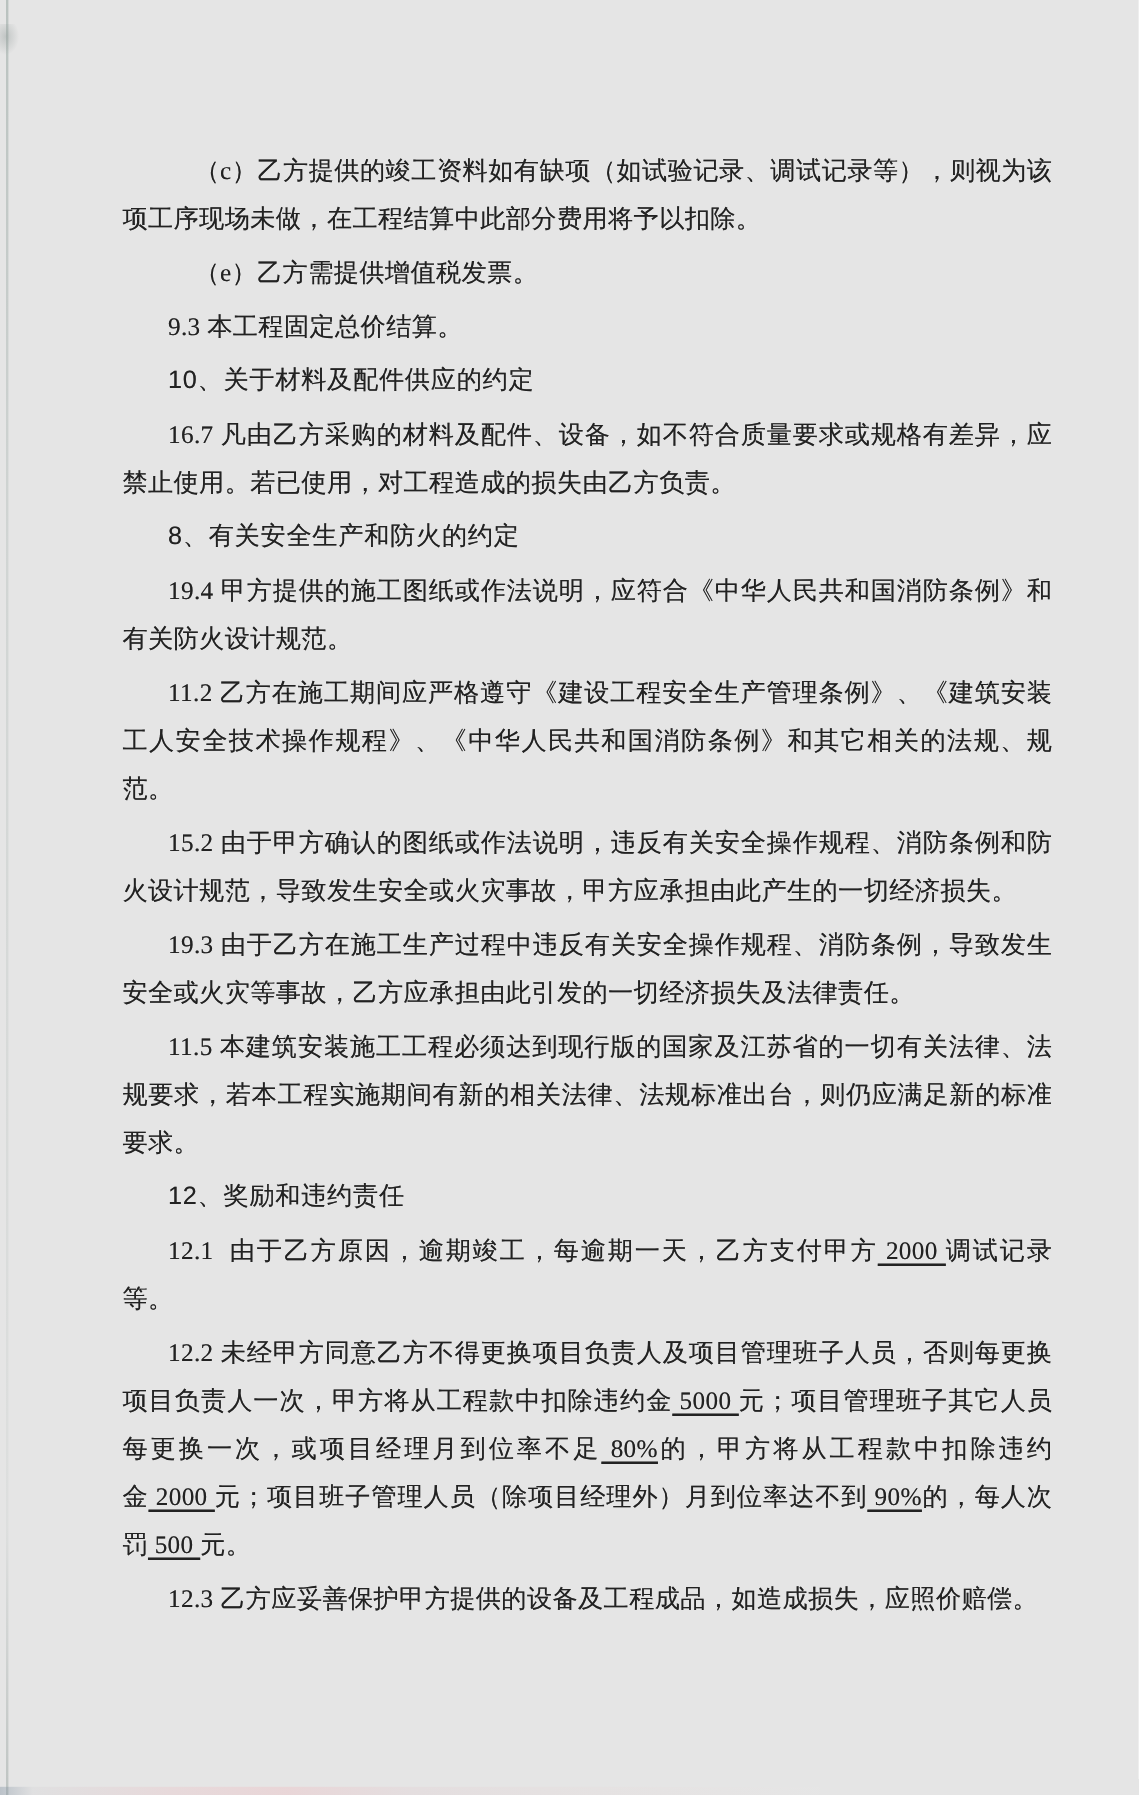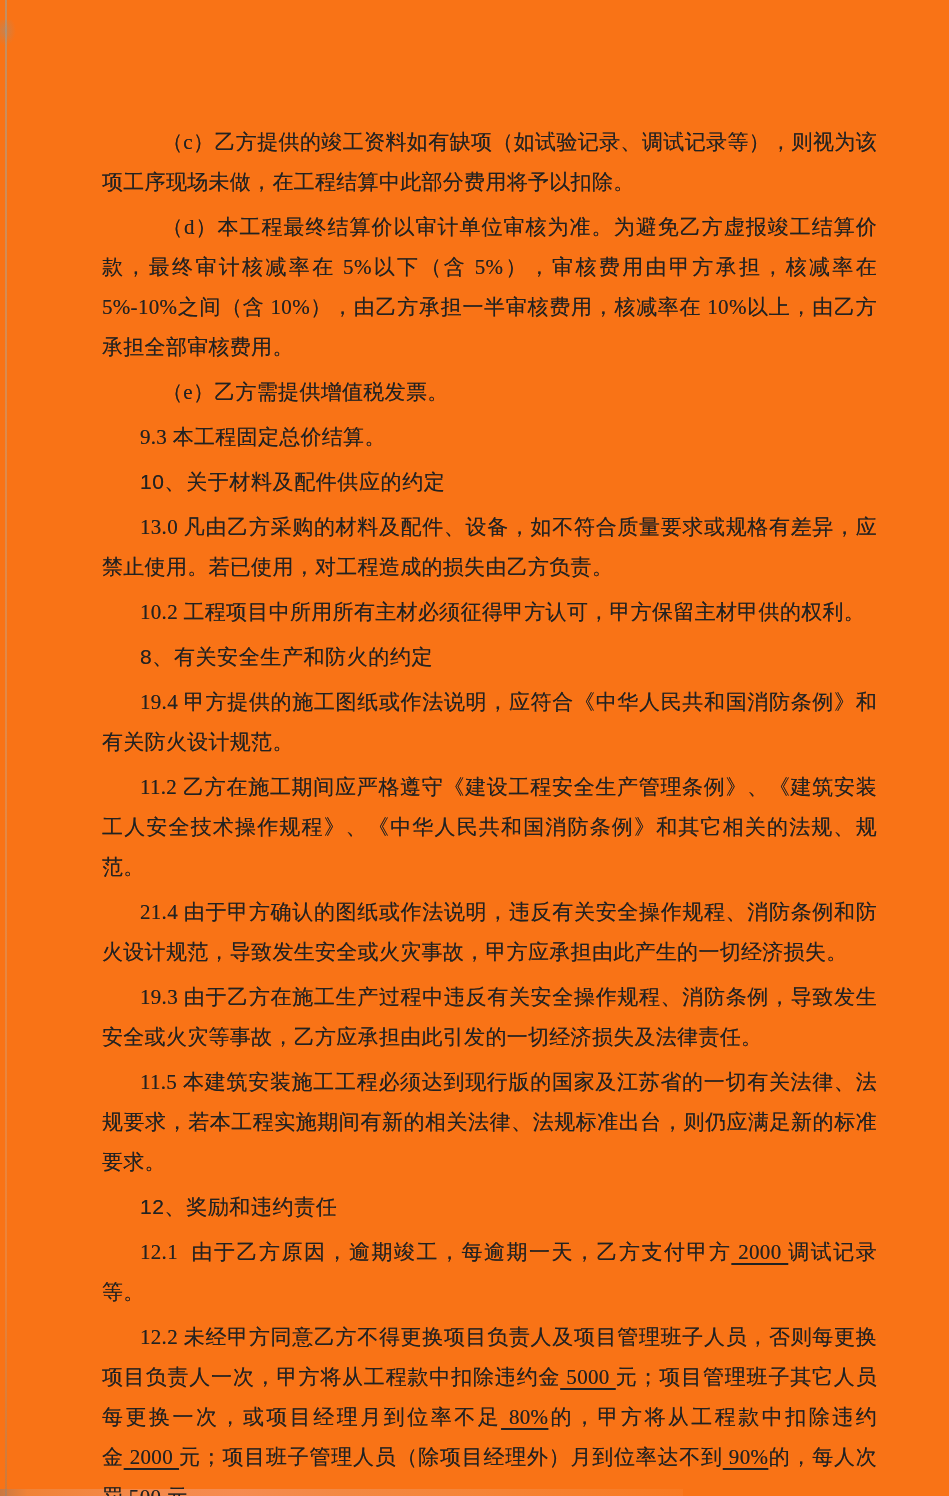--- a/index.html
+++ b/index.html
@@ -4,21 +4,21 @@
 <style>
   html, body {
     margin: 0;
     padding: 0;
     background: #ffffff;
   }
   .page {
     position: relative;
     width: 949px;
     height: 1496px;
-    background: #f97316;
+    background: #e5e5e5;
     overflow: hidden;
     font-family: "Liberation Serif", "DejaVu Serif", serif;
     color: #222222;
   }
   
   .edge-line {
     position: absolute;
     left: 5px;
     top: 0;
     width: 2px;
@@ -92,30 +92,28 @@
 </style>
 </head>
 <body>
 
 <div class="page">
   <div class="edge-line"></div>
   <div class="corner-smudge"></div>
   <div class="bottom-noise"></div>
   <div class="content">
       <p class="para letter"><span>（c）乙方提供的竣工资料如有缺项（如试验记录、调试记录等），则视为该项工序现场未做，在工程结算中此部分费用将予以扣除。</span></p>
-      <p class="para letter"><span>（d）本工程最终结算价以审计单位审核为准。为避免乙方虚报竣工结算价款，最终审计核减率在 5%以下（含 5%），审核费用由甲方承担，核减率在 5%-10%之间（含 10%），由乙方承担一半审核费用，核减率在 10%以上，由乙方承担全部审核费用。</span></p>
       <p class="para letter"><span>（e）乙方需提供增值税发票。</span></p>
       <p class="para clause"><span>9.3 本工程固定总价结算。</span></p>
       <p class="para heading"><span>10、关于材料及配件供应的约定</span></p>
-      <p class="para clause"><span>13.0 凡由乙方采购的材料及配件、设备，如不符合质量要求或规格有差异，应禁止使用。若已使用，对工程造成的损失由乙方负责。</span></p>
-      <p class="para clause"><span>10.2 工程项目中所用所有主材必须征得甲方认可，甲方保留主材甲供的权利。</span></p>
+      <p class="para clause"><span>16.7 凡由乙方采购的材料及配件、设备，如不符合质量要求或规格有差异，应禁止使用。若已使用，对工程造成的损失由乙方负责。</span></p>
       <p class="para heading"><span>8、有关安全生产和防火的约定</span></p>
       <p class="para clause"><span>19.4 甲方提供的施工图纸或作法说明，应符合《中华人民共和国消防条例》和有关防火设计规范。</span></p>
       <p class="para clause"><span>11.2 乙方在施工期间应严格遵守《建设工程安全生产管理条例》、《建筑安装工人安全技术操作规程》、《中华人民共和国消防条例》和其它相关的法规、规范。</span></p>
-      <p class="para clause"><span>21.4 由于甲方确认的图纸或作法说明，违反有关安全操作规程、消防条例和防火设计规范，导致发生安全或火灾事故，甲方应承担由此产生的一切经济损失。</span></p>
+      <p class="para clause"><span>15.2 由于甲方确认的图纸或作法说明，违反有关安全操作规程、消防条例和防火设计规范，导致发生安全或火灾事故，甲方应承担由此产生的一切经济损失。</span></p>
       <p class="para clause"><span>19.3 由于乙方在施工生产过程中违反有关安全操作规程、消防条例，导致发生安全或火灾等事故，乙方应承担由此引发的一切经济损失及法律责任。</span></p>
       <p class="para clause"><span>11.5 本建筑安装施工工程必须达到现行版的国家及江苏省的一切有关法律、法规要求，若本工程实施期间有新的相关法律、法规标准出台，则仍应满足新的标准要求。</span></p>
       <p class="para heading"><span>12、奖励和违约责任</span></p>
       <p class="para clause"><span>12.1&nbsp;&nbsp;由于乙方原因，逾期竣工，每逾期一天，乙方支付甲方</span><span class="u">&nbsp;2000&nbsp;</span><span>调试记录等。</span></p>
       <p class="para clause"><span>12.2 未经甲方同意乙方不得更换项目负责人及项目管理班子人员，否则每更换项目负责人一次，甲方将从工程款中扣除违约金</span><span class="u">&nbsp;5000&nbsp;</span><span>元；项目管理班子其它人员每更换一次，或项目经理月到位率不足</span><span class="u">&nbsp;80%</span><span>的，甲方将从工程款中扣除违约金</span><span class="u">&nbsp;2000&nbsp;</span><span>元；项目班子管理人员（除项目经理外）月到位率达不到</span><span class="u">&nbsp;90%</span><span>的，每人次罚</span><span class="u">&nbsp;500&nbsp;</span><span>元。</span></p>
       <p class="para clause"><span>12.3 乙方应妥善保护甲方提供的设备及工程成品，如造成损失，应照价赔偿。</span></p>
     </div>
 </div>
 
 </body></html>

